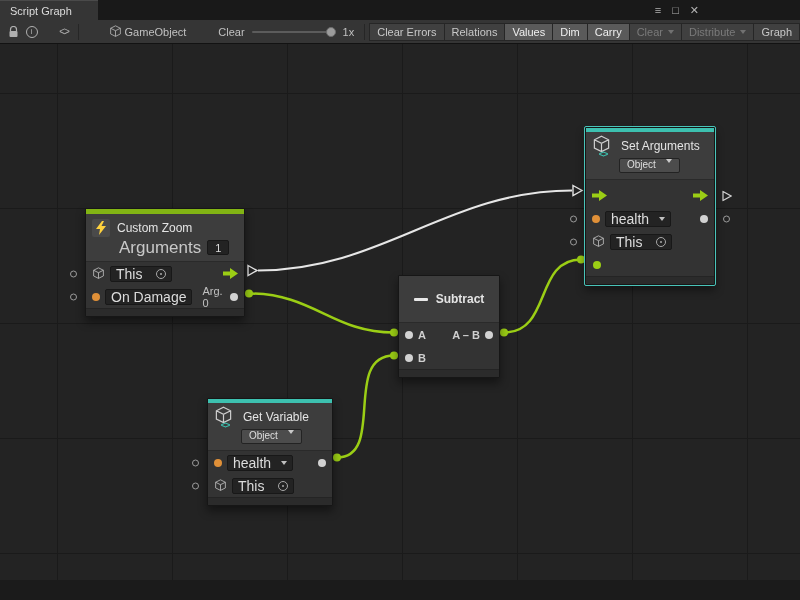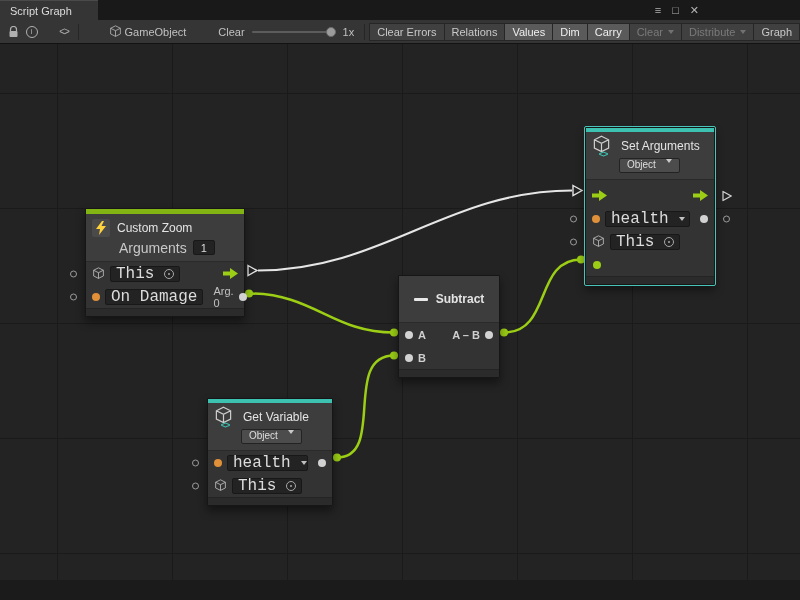--- a/index.html
+++ b/index.html
@@ -36,28 +36,28 @@
   
   .node { position:absolute; background:#343434; border:1px solid #161616; border-radius:1px; box-shadow:0 5px 10px rgba(0,0,0,.45); }
   .node.selected { outline:1px solid #49c4b9; }
   .strip { height:4px; }
   .strip.green { background:#82b414; height:5px; }
   .strip.teal { background:#3dc1b0; }
   .nheader { background:#3d3d3d; padding:3px 6px 4px 6px; }
   .hline1 { display:flex; align-items:center; gap:7px; height:21px; }
   .hline2 { display:flex; align-items:center; gap:6px; height:19px; padding-left:27px; }
   .ntitle { font-size:12px; color:#e4e4e4; white-space:nowrap; }
-  .hlabel { font-size:14px; color:#c8c8c8; }
+  .hlabel { font-size:17px; color:#c8c8c8; }
   .nbody { background:#333333; border-top:1px solid #2a2a2a; }
   .nbody.padded { padding-top:4px; }
   .nrow { position:relative; height:23px; display:flex; align-items:center; gap:5px; padding:0 6px; font-size:11px; color:#cfcfcf; }
   .nfooter { height:8px; background:#2b2b2b; border-top:1px solid #242424; }
   .center-header { display:flex; align-items:center; justify-content:center; gap:8px; height:46px; background:#3d3d3d; }
 
-  .field { display:inline-flex; align-items:center; gap:5px; background:#232323; border:1px solid #181818; border-radius:2px; height:16px; padding:0 5px; font-size:16px; color:#dcdcdc; white-space:nowrap;font-family:Liberation Mono, monospace; }
+  .field { display:inline-flex; align-items:center; gap:5px; background:#232323; border:1px solid #181818; border-radius:2px; height:16px; padding:0 5px; font-size:14px; color:#dcdcdc; white-space:nowrap; }
   .ddbtn { display:inline-flex; align-items:flex-start; gap:5px; background:#4c4c4c; border:1px solid #232323; border-radius:2px; height:15px; padding:0 7px; font-size:10px; color:#dfdfdf; }
   .small-input { display:inline-flex; align-items:center; justify-content:center; background:#232323; border:1px solid #181818; border-radius:2px; height:15px; min-width:22px; padding:0 4px; font-size:11px; color:#dcdcdc; }
 
   .dot { width:8px; height:8px; border-radius:50%; flex:none; }
   .dot.orange { background:#e09038; }
   .dot.gray { background:#d2d2d2; }
   .dot.green { background:#9bce15; }
   .ring { position:absolute; width:7px; height:7px; border:1px solid #9b9b9b; border-radius:50%; top:50%; transform:translateY(-50%); }
   .ring.left { left:-16px; }
   .ring.right { right:-16px; }

